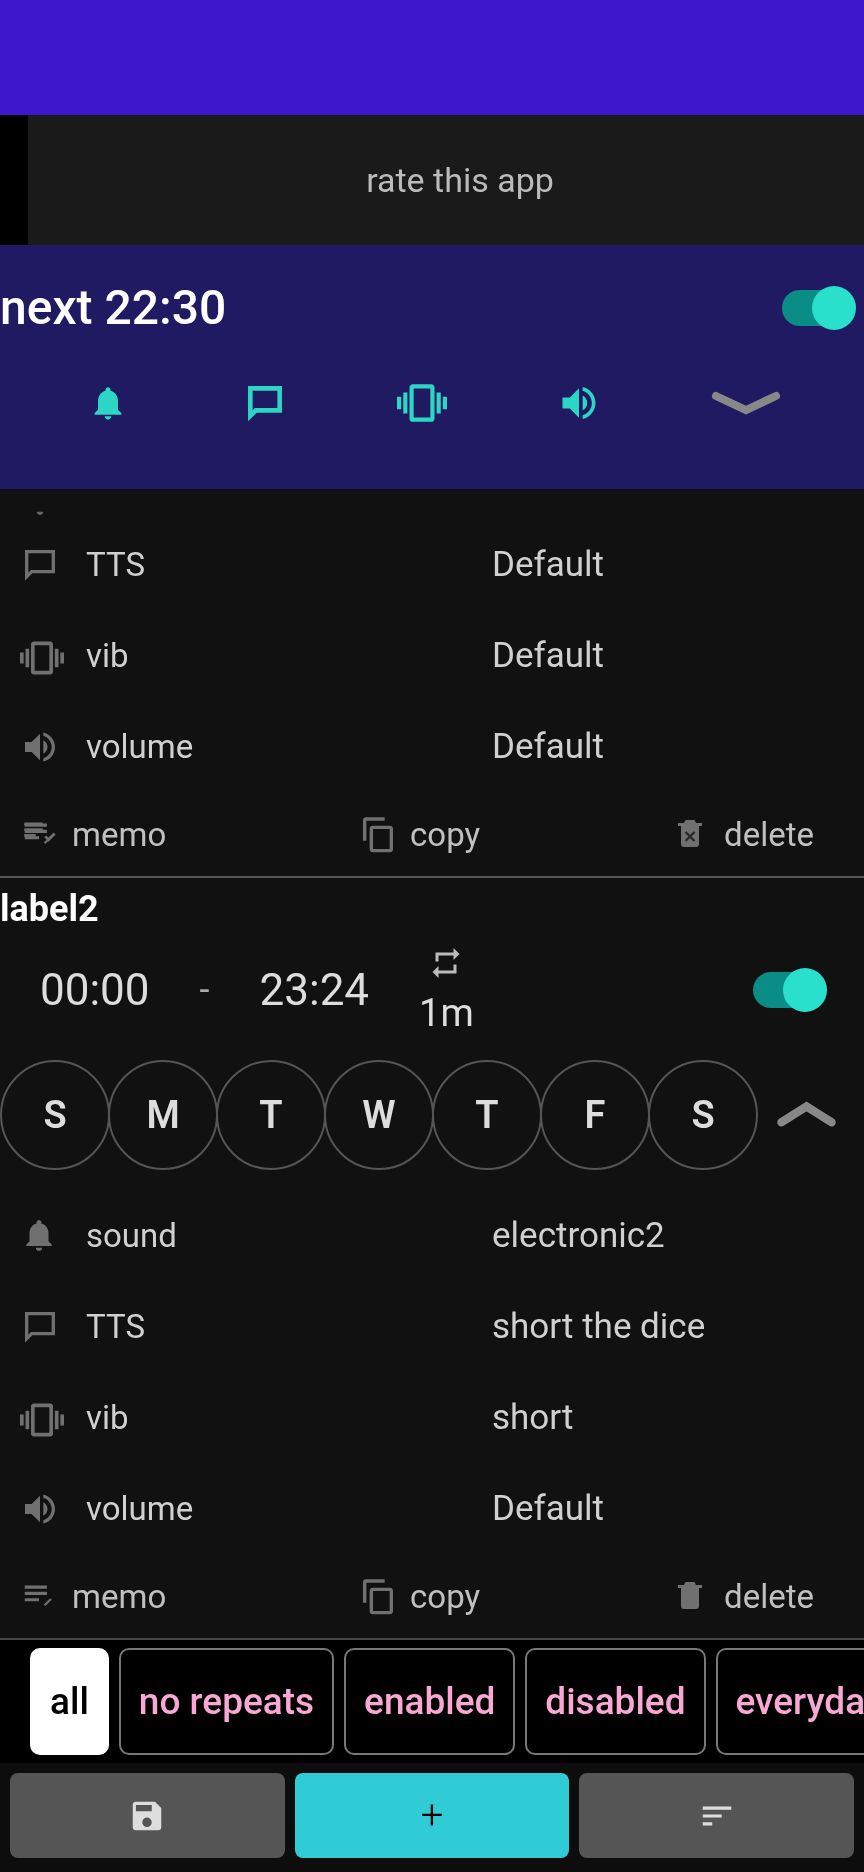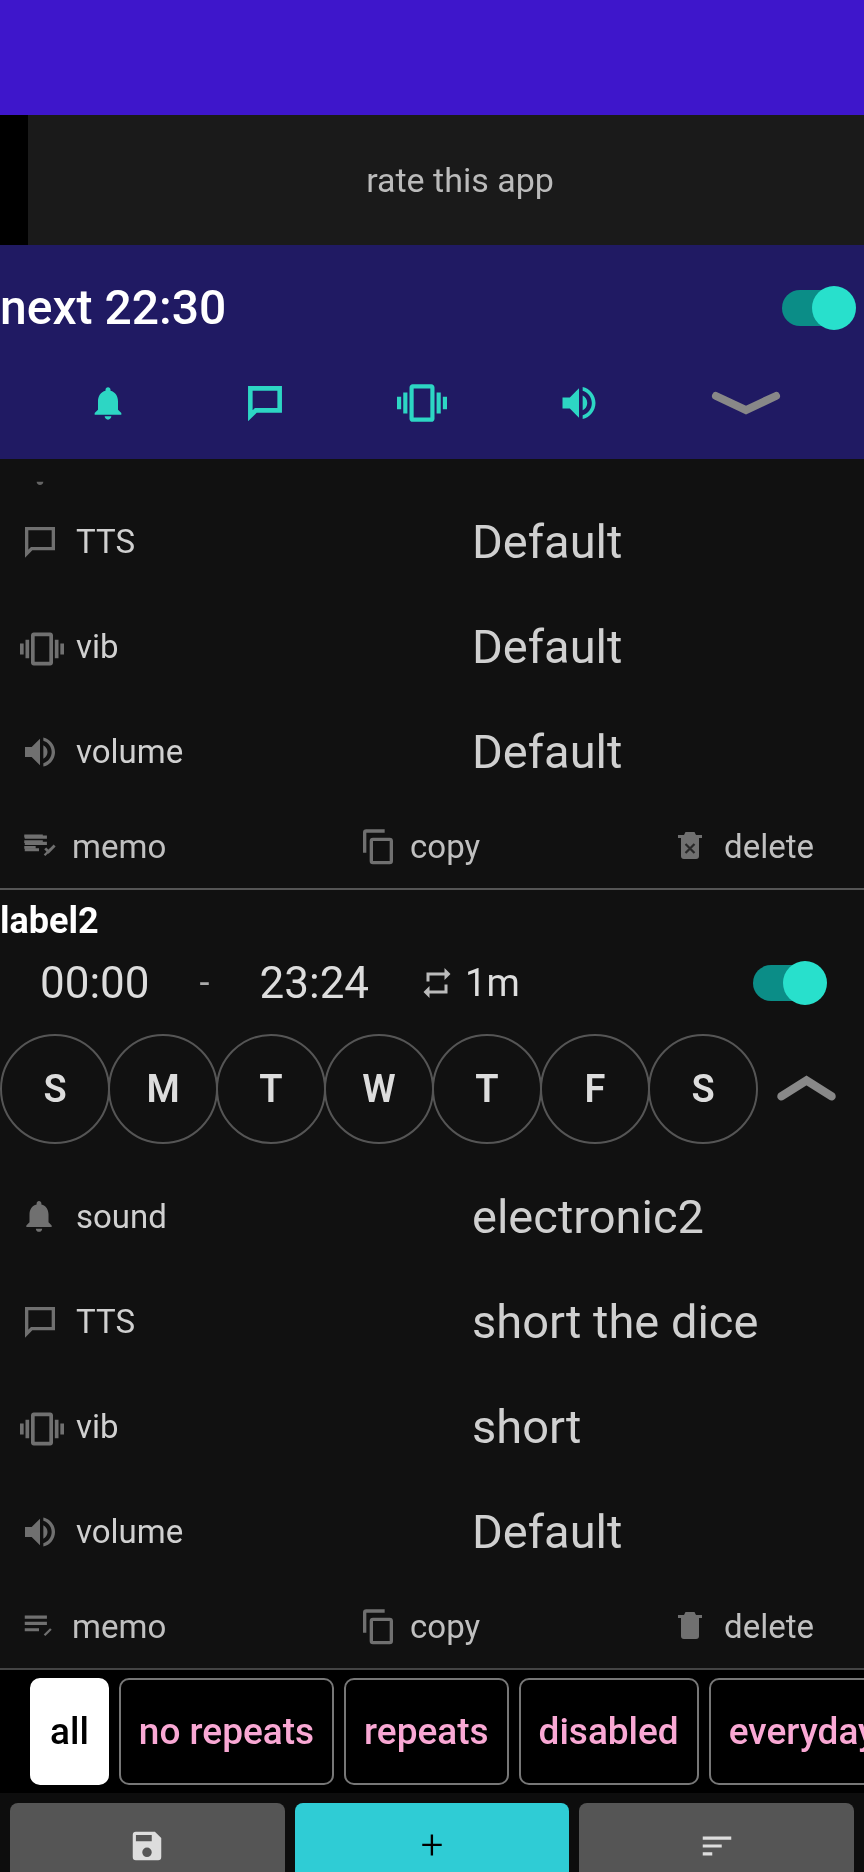--- a/index.html
+++ b/index.html
@@ -23,21 +23,21 @@
   background: #1a1a1a;
   display: flex;
   align-items: center;
   justify-content: center;
   color: #bbb;
   font-size: 34px;
   margin-left: 28px;
 }
 .header {
   width: 100%;
-  height: 214px;
+  height: 244px;
   background: #201a63;
   padding: 0;
 }
 .header-top {
   display: flex;
   justify-content: space-between;
   align-items: center;
   padding: 20px 10px 0 0;
   height: 105px;
 }
@@ -90,35 +90,35 @@
   padding: 0 20px;
   display: flex;
   align-items: flex-end;
   overflow: hidden;
 }
 .partial-row .icon-sm { opacity: 0.7; }
 .setting-row {
   display: flex;
   align-items: center;
   padding: 25px 20px;
-  gap: 16px;
+  gap: 26px;
 }
 .setting-row .icon-sm {
   width: 40px;
   height: 40px;
   opacity: 0.7;
   flex-shrink: 0;
 }
 .setting-label {
   font-size: 33px;
   color: #d0d0d0;
   width: 380px;
 }
 .setting-value {
-  font-size: 47px;
+  font-size: 35px;
   color: #d0d0d0;
   text-align: center;
 }
 .action-row {
   display: flex;
   justify-content: space-between;
   align-items: center;
   padding: 22px 20px;
 }
 .action-item {
@@ -155,20 +155,21 @@
 .time-dash {
   font-size: 36px;
   color: #aaa;
   padding: 0 40px;
 }
 .interval {
   display: flex;
   align-items: center;
   gap: 10px;
   margin-left: 40px;
+  flex-direction: column;
 }
 .interval-txt {
   font-size: 38px;
   color: #ddd;
 }
 .time-row .toggle {
   margin-left: auto;
   margin-right: 15px;
 }
 .days-row {
@@ -444,21 +445,21 @@
           </svg>
       </span>
       <span>delete</span>
     </div>
   </div>
 </div>
 
 <div class="filter-bar">
   <div class="filter-chip active">all</div>
   <div class="filter-chip">no repeats</div>
-  <div class="filter-chip">repeats</div>
+  <div class="filter-chip">enabled</div>
   <div class="filter-chip">disabled</div>
   <div class="filter-chip">everyday</div>
 
 </div>
 
 <div class="bottom-bar">
   <div class="bottom-btn gray">
     <svg width="38" height="38" viewBox="0 0 24 24" fill="#ddd">
         <path d="M17 3H5a2 2 0 00-2 2v14a2 2 0 002 2h14a2 2 0 002-2V7l-4-4zm-5 16a3 3 0 110-6 3 3 0 010 6zm3-10H5V5h10v4z"></path>
       </svg>

